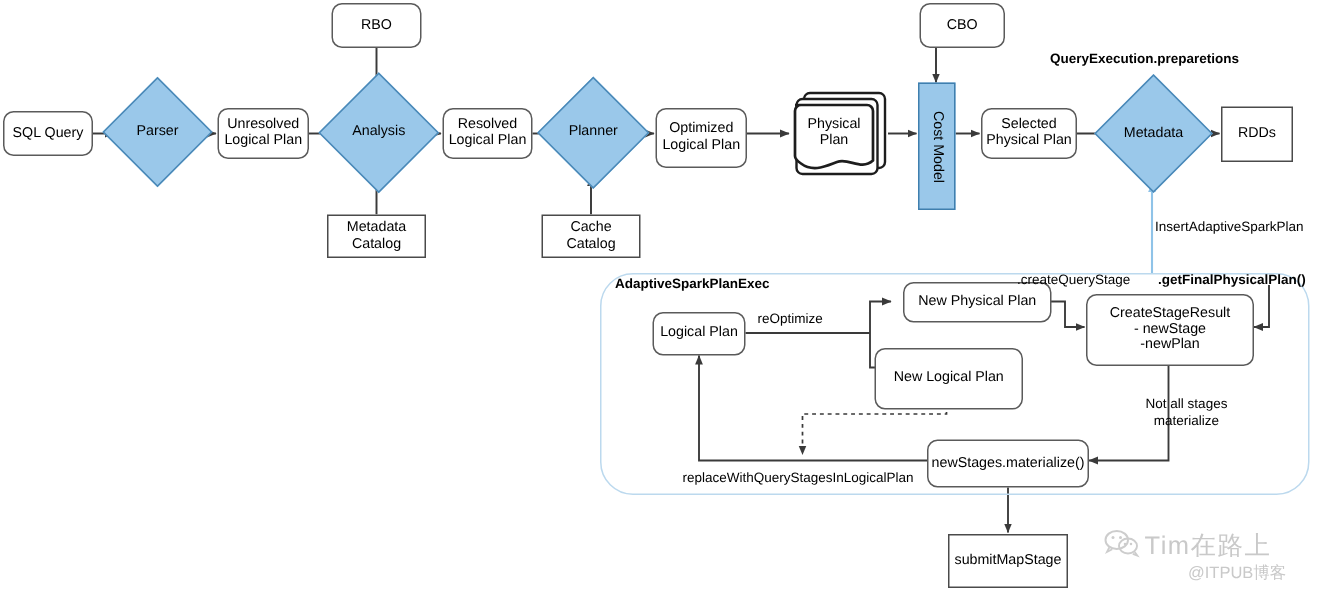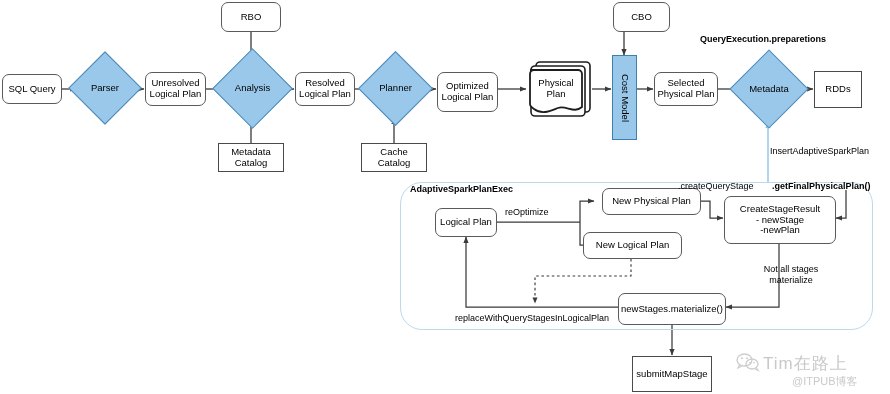--- a/index.html
+++ b/index.html
@@ -196,21 +196,21 @@
 <div class="lbl bold" style="left:410px;top:184px;">AdaptiveSparkPlanExec</div>
 
 <div class="node rbox" style="left:435px;top:208px;width:62px;height:29px;">
   <span>Logical Plan</span>
 </div>
 
 <div class="node rbox" style="left:583px;top:188px;width:99px;height:27px;margin-left:19px;">
   <span>New Physical Plan</span>
 </div>
 
-<div class="node rbox" style="left:583px;top:232px;width:99px;height:27px;">
+<div class="node rbox" style="left:583px;top:232px;width:99px;height:41px;">
   <span>New Logical Plan</span>
 </div>
 
 <div class="node rbox" style="left:724px;top:196px;width:112px;height:48px;white-space:pre-line;">
   <span>CreateStageResult
 - newStage
 -newPlan</span>
 </div>
 
 <div class="node rbox" style="left:618px;top:293px;width:108px;height:32px;">

